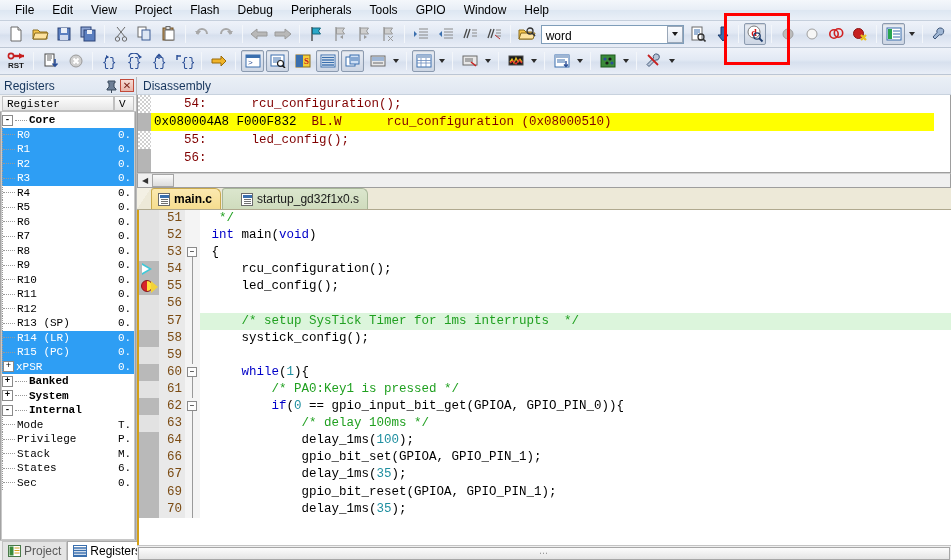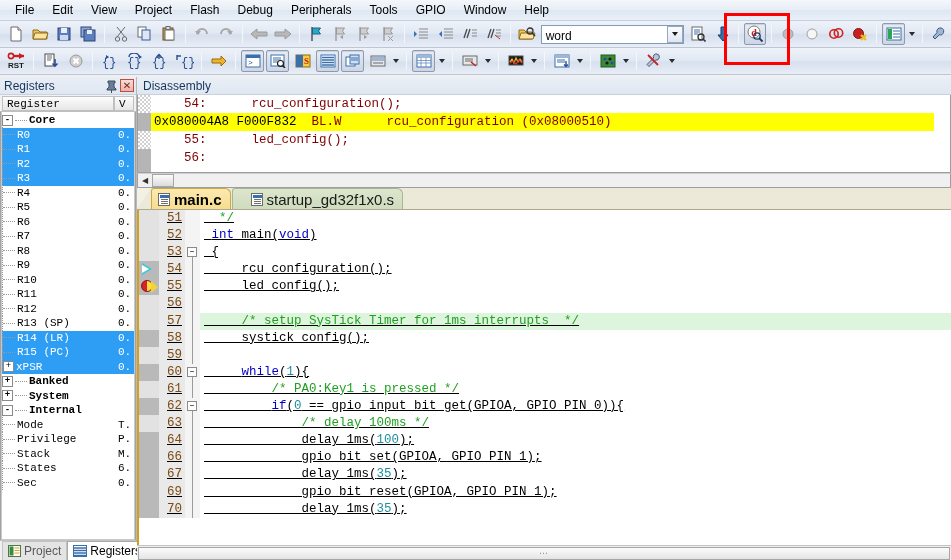--- a/index.html
+++ b/index.html
@@ -309,21 +309,21 @@
   }
   .ed-tabs:before {
     content: "";
     position: absolute; left: 0; top: 0; bottom: 0; width: 14px;
     background: linear-gradient(to bottom right,#f3f0e4 50%, #ede9d8 50%);
   }
   .ed-tab {
     display: flex; align-items: center; gap: 4px;
     height: 21px;
     padding: 0 8px 0 6px;
-    font-size: 15px;
+    font-size: 12px;
     border: 1px solid #b0a98f;
     border-bottom: none;
     border-radius: 3px 6px 0 0;
     margin-right: 1px;
   }
   .ed-tab.active {
     background: linear-gradient(to bottom,#fbe9b0,#f6dd8f);
     font-weight: bold;
     color: #000;
     border-color: #c9a94c;
@@ -356,21 +356,21 @@
   }
 
   
   .codearea {
     flex: 1;
     background: #ffffff;
     position: relative;
     overflow: hidden;
     border-left: 2px solid #d4a017;
   }
-  .code-rows { position: relative; text-decoration: underline; }
+  .code-rows { position: relative; }
   .code-row {
     display: flex;
     height: 17.1px;
     line-height: 17.1px;
     font-family: "Liberation Mono", monospace;
     font-size: 12.5px;
     white-space: pre;
   }
   .cg-mark {
     width: 20px; flex: none;

